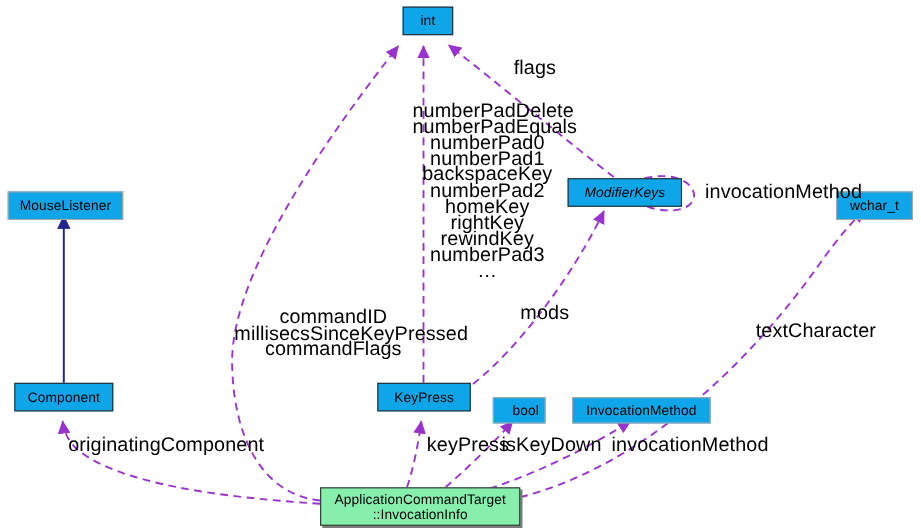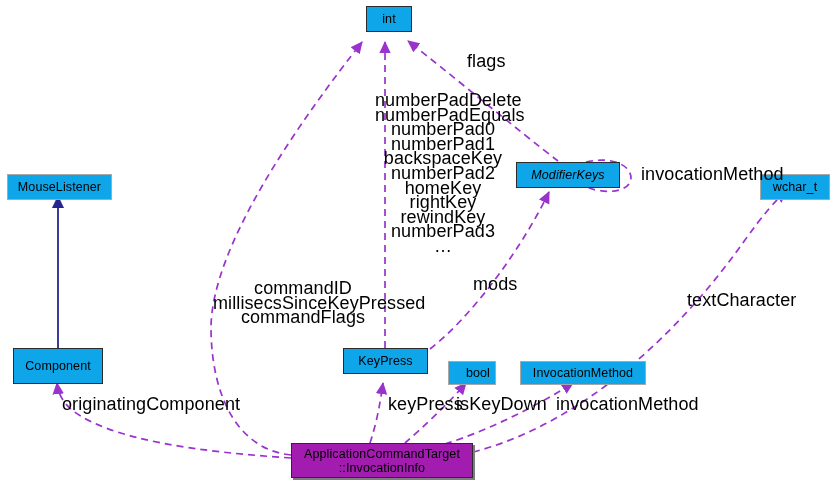--- a/index.html
+++ b/index.html
@@ -24,21 +24,21 @@
     color:#000000;
     font-size:12.5px;
     line-height:14px;
     white-space:pre-line;
     letter-spacing:0.1px;
   }
   .node.plain{border:1px solid #a8a8a8;margin-top:12px;}
   .node.strong{border:1.6px solid #2b2b2b;}
   .node.focus{
     border:1.6px solid #2b2b2b;
-    background:#a21caf;
+    background:#86efac;
     box-shadow:2px 2px 0 0 #7d7d7d;
   }
 
   .elabel{
     position:absolute;
     color:#000000;
     font-size:18px;
     line-height:14.6px;
     white-space:pre-line;
     text-align:center;
@@ -92,21 +92,21 @@
   </svg>
 
   <div class="node strong" style="left:366px;top:6px;width:46px;height:26px;">int</div>
 
   <div class="node plain" style="left:7px;top:162px;width:105px;height:26px;">MouseListener</div>
 
   <div class="node strong" style="left:516px;top:162px;width:104px;height:26px;font-style:italic;">ModifierKeys</div>
 
   <div class="node plain" style="left:760px;top:162px;width:70px;height:26px;">wchar_t</div>
 
-  <div class="node strong" style="left:13px;top:348px;width:90px;height:36px;">Component</div>
+  <div class="node strong" style="left:13px;top:348px;width:90px;height:26px;">Component</div>
 
   <div class="node strong" style="left:343px;top:348px;width:85px;height:26px;">KeyPress</div>
 
   <div class="node plain" style="left:448px;top:349px;width:48px;height:24px;padding-left:12px;">bool</div>
 
   <div class="node plain" style="left:520px;top:349px;width:126px;height:24px;">InvocationMethod</div>
 
   <div class="node focus" style="left:291px;top:443px;width:182px;height:35px;">ApplicationCommandTarget
 ::InvocationInfo</div>
 

